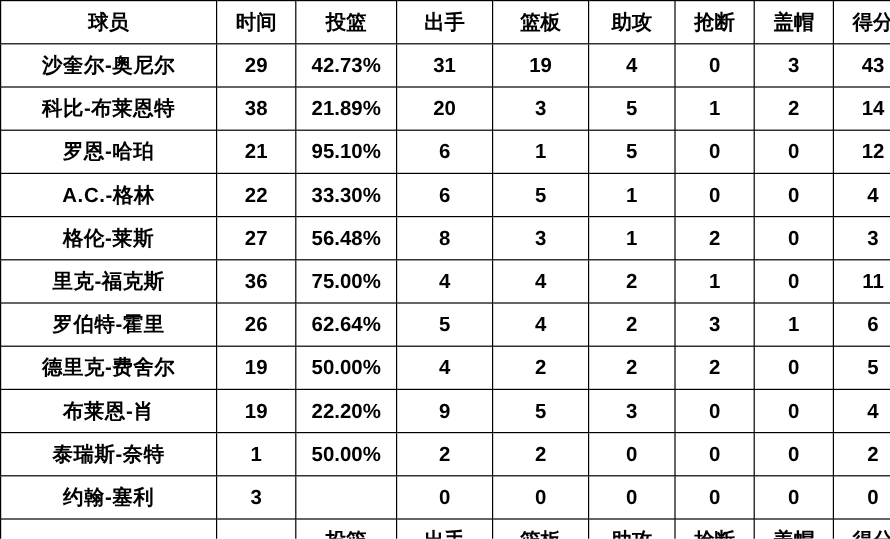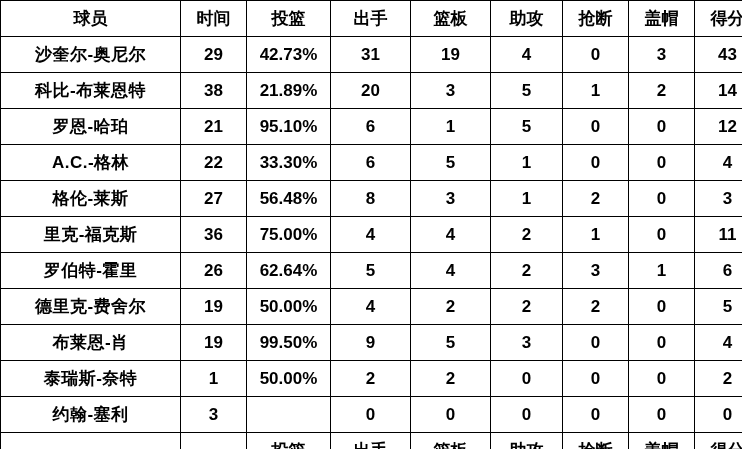--- a/index.html
+++ b/index.html
@@ -178,21 +178,21 @@
         <td>4</td>
         <td>2</td>
         <td>2</td>
         <td>2</td>
         <td>0</td>
         <td>5</td>
       </tr>
       <tr>
         <td class="name-cell">布莱恩-肖</td>
         <td>19</td>
-        <td>99.50%</td>
+        <td>22.20%</td>
         <td>9</td>
         <td>5</td>
         <td>3</td>
         <td>0</td>
         <td>0</td>
         <td>4</td>
       </tr>
       <tr>
         <td class="name-cell">泰瑞斯-奈特</td>
         <td>1</td>

